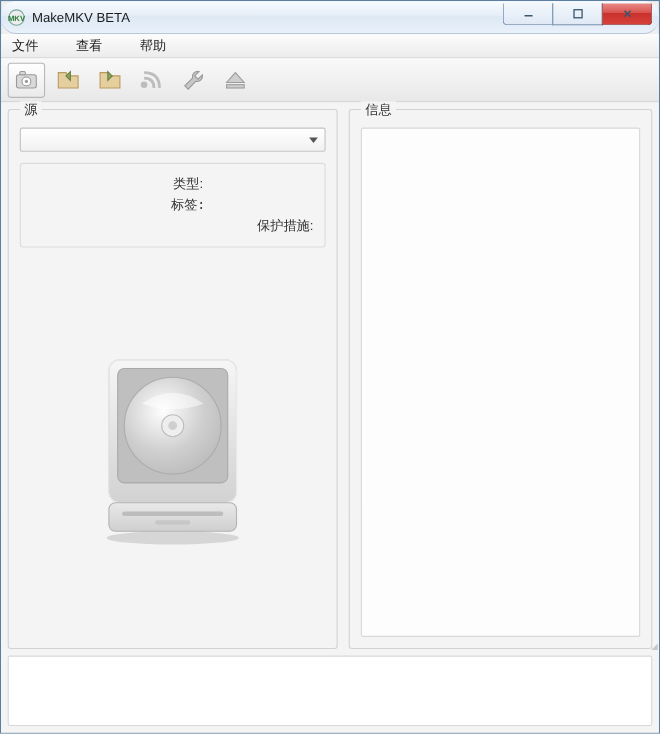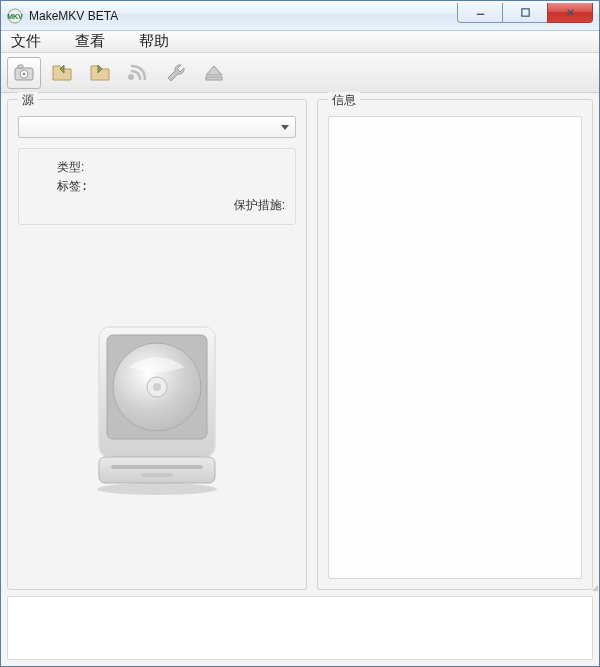--- a/index.html
+++ b/index.html
@@ -25,20 +25,21 @@
     box-shadow: 0 0 8px rgba(0,0,0,0.2);
   }
   .titlebar {
     height: 30px;
     background: linear-gradient(to bottom, #f7fbff 0%, #e6eef7 45%, #dde8f4 46%, #e9f1fa 100%);
     border-bottom: 1px solid #b7c7d8;
     display: flex;
     align-items: center;
     padding: 0 0 0 6px;
     position: relative;
+    border-radius: 14px;
   }
   .titlebar .app-icon {
     width: 16px; height:16px; margin-right:6px;
     display:inline-flex; align-items:center; justify-content:center;
   }
   .titlebar .title {
     color:#1a1a1a;
     font-size:12px;
   }
   .win-controls {
@@ -74,21 +75,21 @@
   .menubar {
     height:22px;
     background:linear-gradient(to bottom,#fcfcfc,#ececec);
     border-bottom:1px solid #d7d7d7;
     display:flex;
     align-items:center;
     padding:0 6px;
     gap:26px;
   }
   .menubar .menu-item{
-    font-size:15px;
+    font-size:12px;
     color:#222;
     padding:2px 4px;
     cursor:default;
   }
 
   
   .toolbar{
     height:40px;
     background:linear-gradient(to bottom,#f9f9f9,#e8e8e8);
     border-bottom:1px solid #d0d0d0;
@@ -166,21 +167,21 @@
     width:0;height:0;border-left:4px solid transparent;border-right:4px solid transparent;border-top:5px solid #555;
   }
   .sub-group{
     border:1px solid #dcdcdc;
     border-radius:3px;
     padding:8px 10px;
     font-size:12px;
     color:#333;
   }
   .sub-group .row{margin:2px 0; text-align:right;}
-  .sub-group .row.right-align{text-align:left; padding-right:0;}
+  .sub-group .row.right-align{text-align:center; padding-right:0;}
   .sub-group .row span.label{display:inline-block;}
 
   .drive-img{
     flex:1;
     display:flex;
     align-items:center;
     justify-content:center;
     margin-top:10px;
     position:relative;
   }

